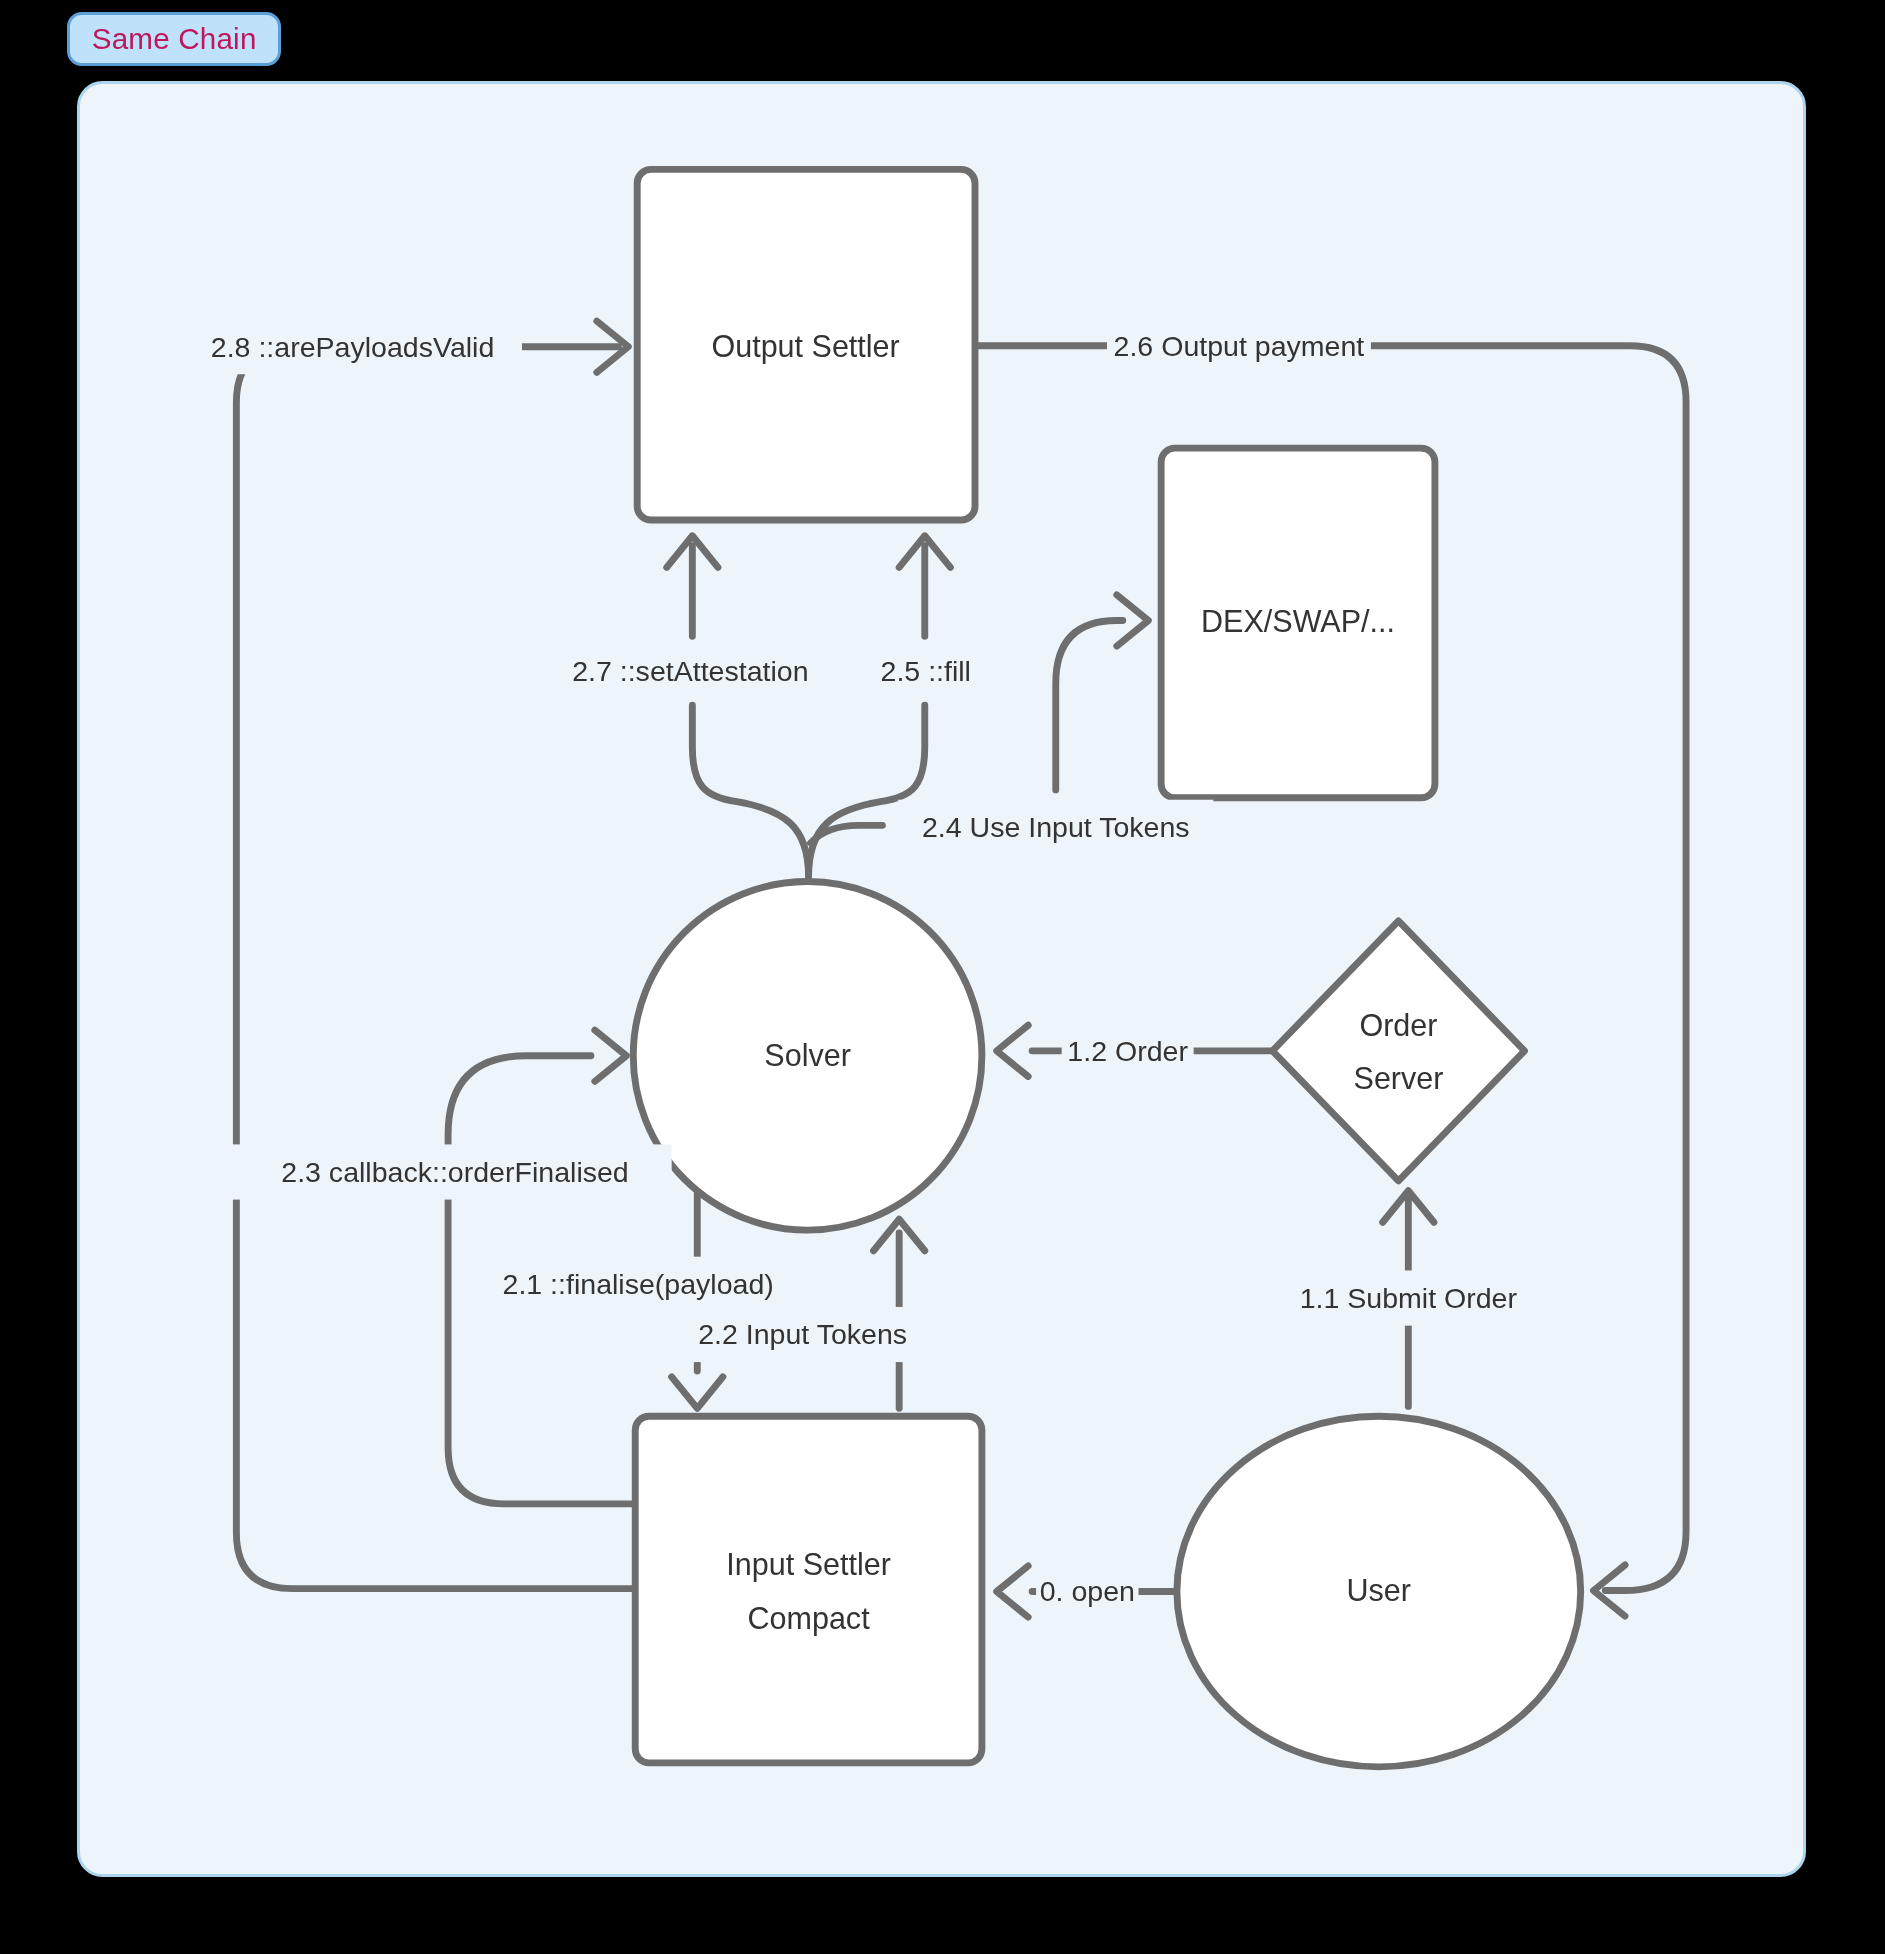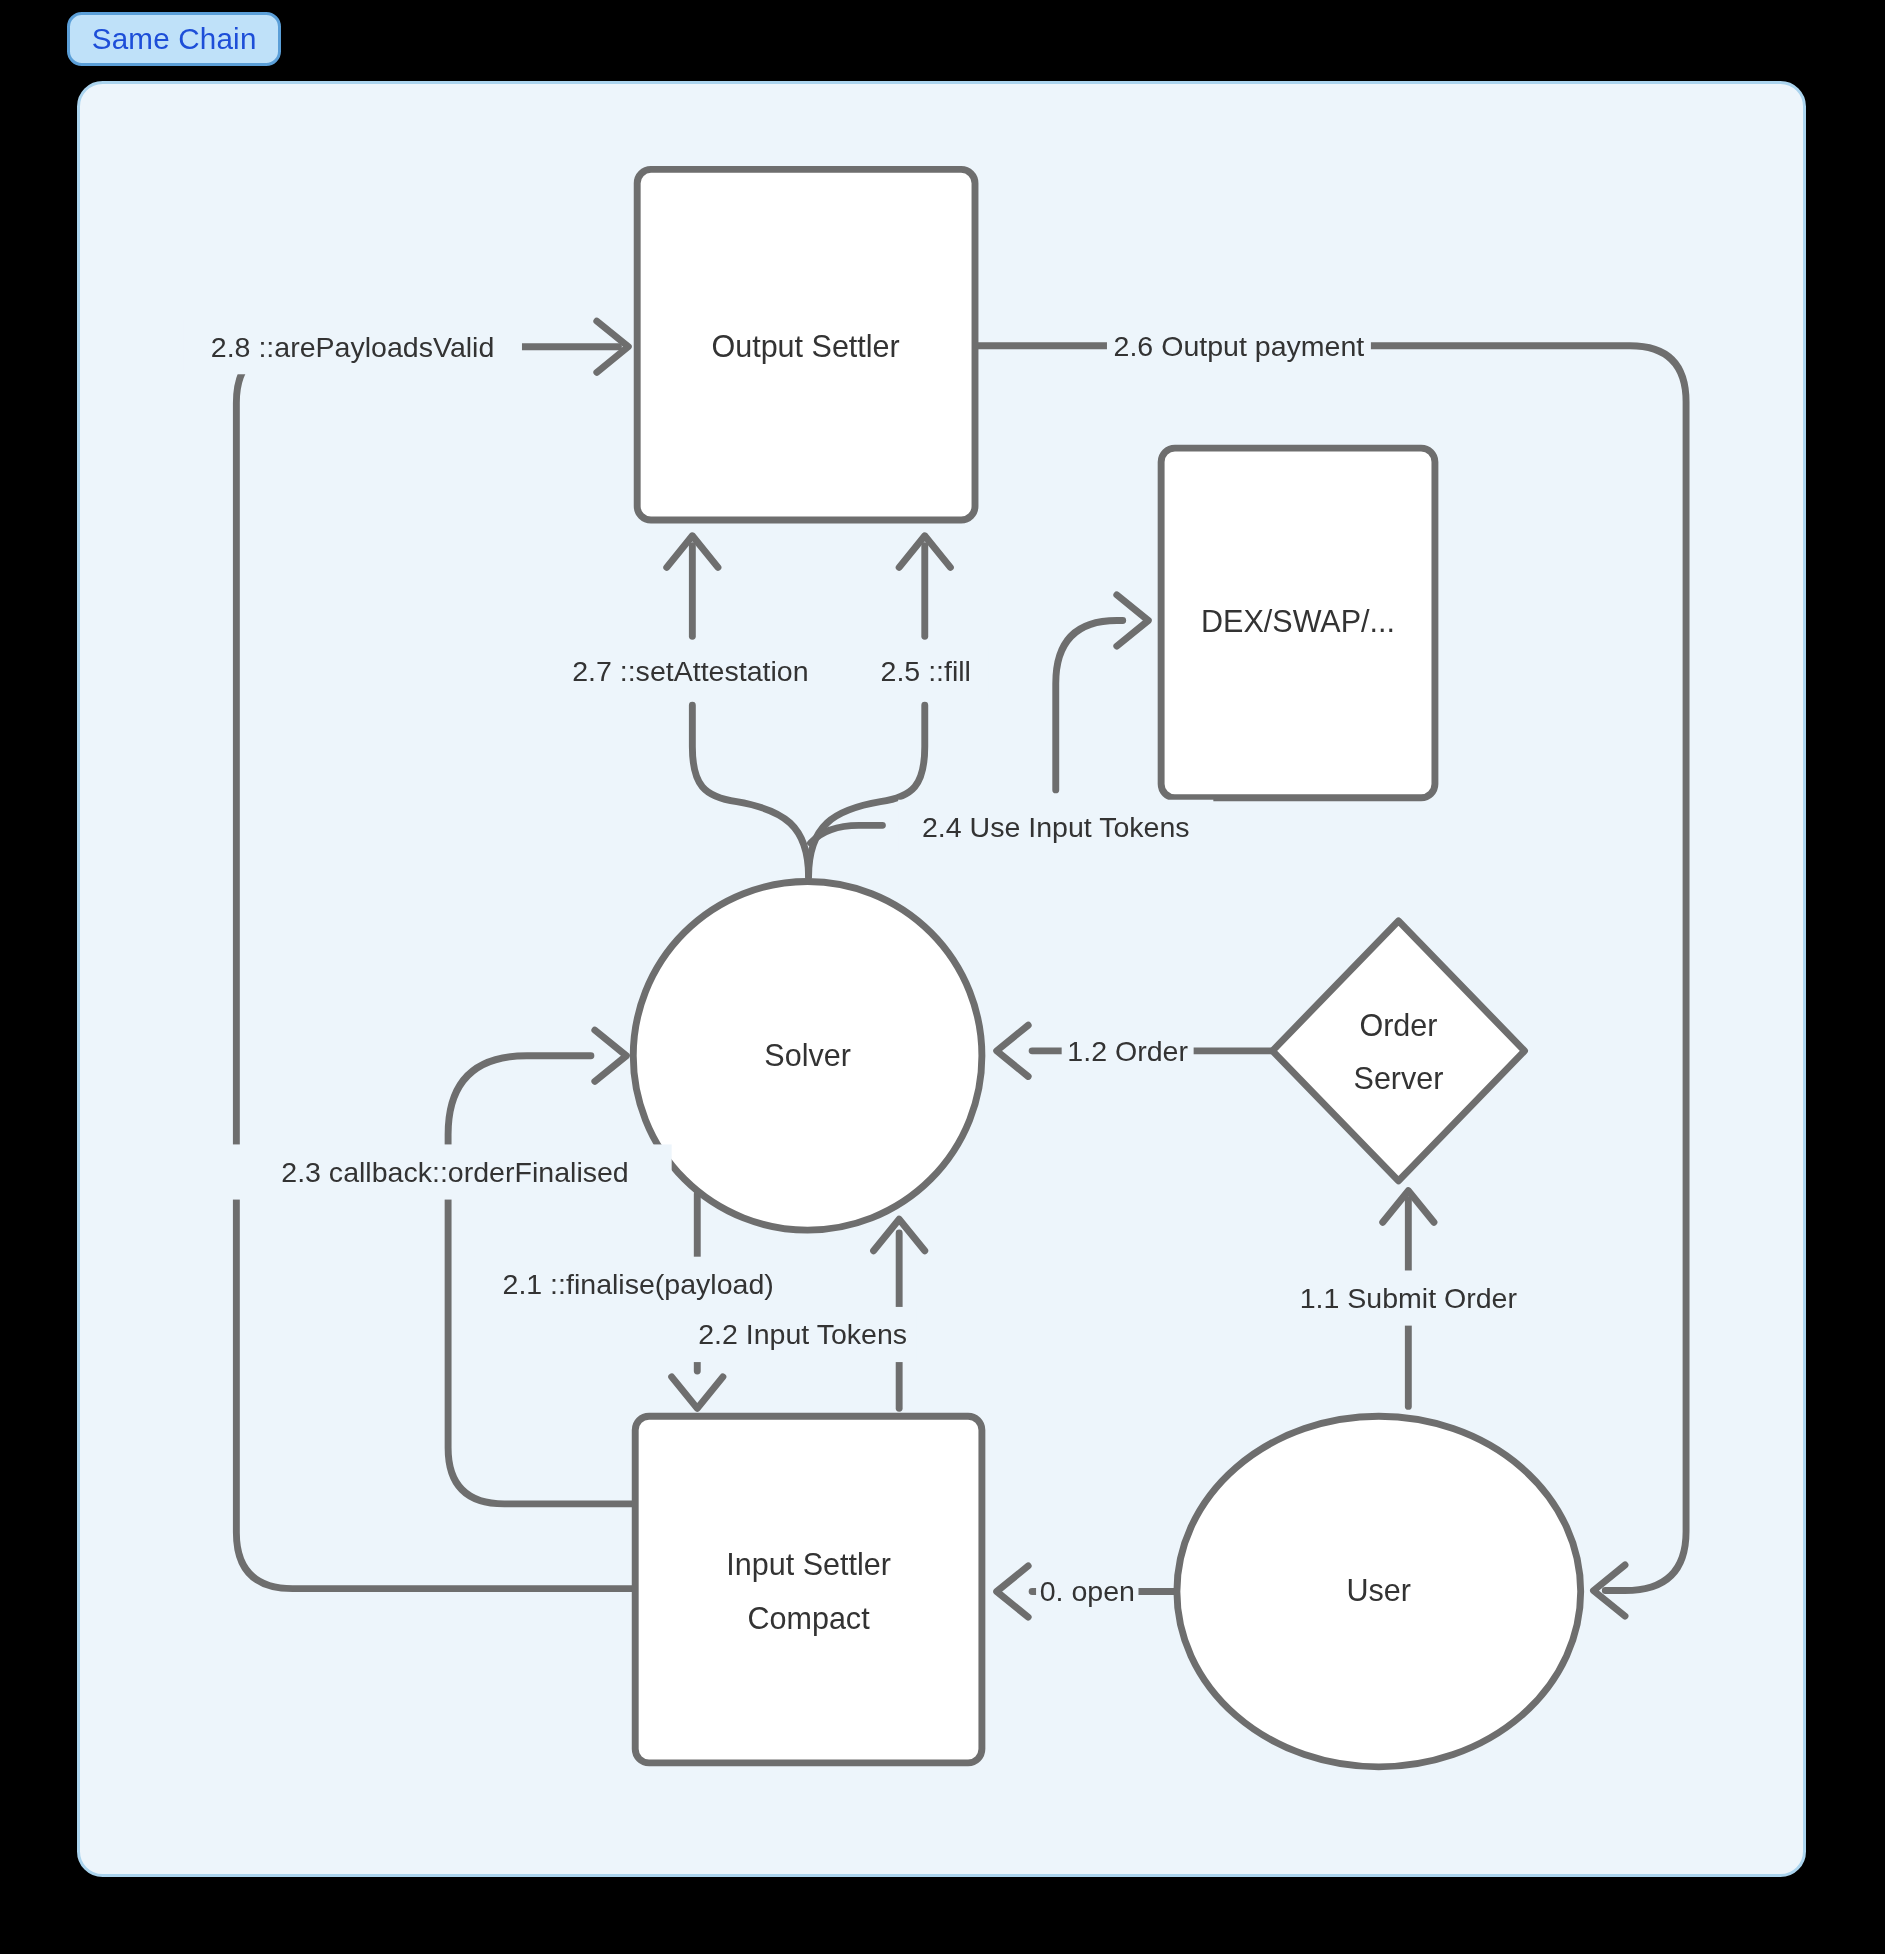--- a/index.html
+++ b/index.html
@@ -18,21 +18,21 @@
     background:var(--panel-bg);
     border:3px solid var(--panel-border);
     border-radius:25.6px;box-sizing:border-box;
   }
   .badge{
     position:absolute;left:67px;top:11.8px;z-index:3;
     background:var(--badge-bg);
     border:3px solid var(--badge-border);
     border-radius:14.8px;
     padding:6.9px 21.7px;
-    font-size:29.6px;font-weight:500;color:#1d4ed8;
+    font-size:29.6px;font-weight:500;color:#be185d;
     letter-spacing:0.2px;
   }
   svg.diagram{position:absolute;left:0;top:0;z-index:2;}
   .edge{fill:none;stroke:var(--edge-stroke);stroke-width:7;stroke-linecap:round;stroke-linejoin:round;}
   .node{fill:var(--node-fill);stroke:var(--edge-stroke);stroke-width:7;stroke-linejoin:round;}
   .label-bg{fill:var(--panel-bg);}
   text{font-family:"Liberation Sans",sans-serif;}
   .node-label{fill:var(--node-text);font-size:31px;text-anchor:middle;}
   .edge-label{fill:var(--label-text);font-size:29px;text-anchor:middle;}
 </style>

